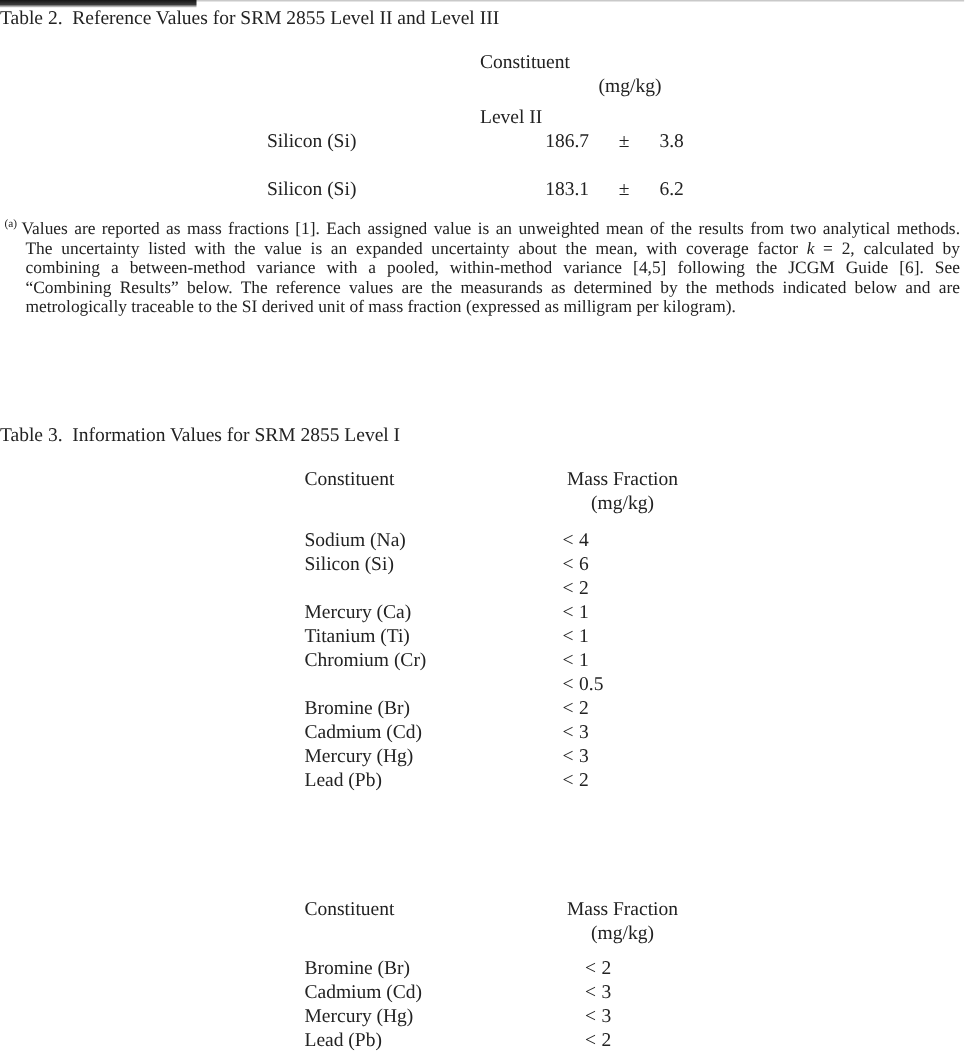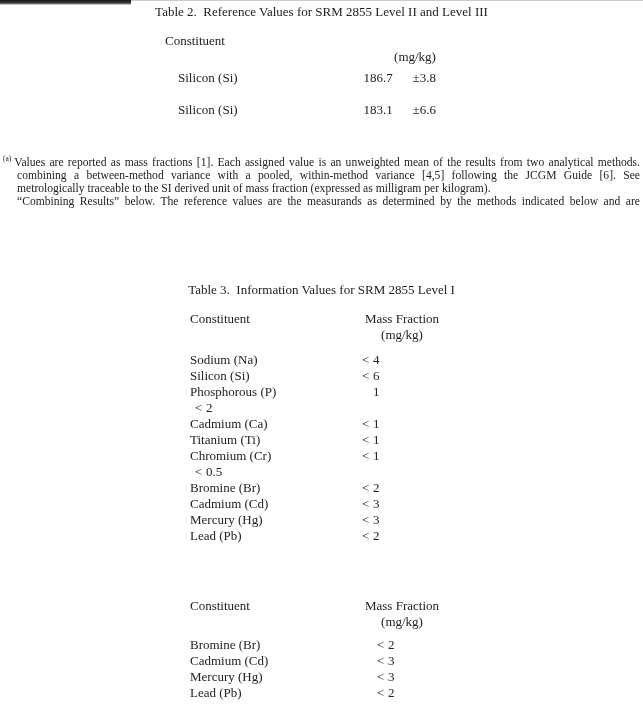--- a/index.html
+++ b/index.html
@@ -16,47 +16,47 @@
   .top-line {
     position: absolute; top: 0; left: 0; width: 643px; height: 1px;
     background: #c9c9c9;
   }
   .top-bar {
     position: absolute; top: 0; left: 0; width: 131px; height: 5px;
     background: linear-gradient(to bottom, #151515 0px, #3a3a3a 3px, #9a9a9a 4px, #e2e2e2 5px);
   }
   .title {
     position: absolute; left: 0; width: 100%;
-    text-align: center; font-size: 13px; white-space: pre-wrap;
+    text-align: left; font-size: 13px; white-space: pre-wrap;
   }
   .t2-title { top: 4px; }
   .t3-title { top: 282px; }
   .t4-title { top: 565px; }
 
-  .row { display: flex; }
+  .row { display: flex; justify-content: flex-end; }
 
   
   .t2 {
     position: absolute; top: 33px; left: 165px;
     font-size: 13px; line-height: 16px; width: 330px;
   }
   .t2 .c1 { width: 175px; }
   .t2 .c2 { width: 150px; text-align: center; }
   .t2 .c2v { width: 150px; display: flex; padding-left: 15px; box-sizing: border-box; }
   .t2 .num1 { width: 37px; }
   .t2 .pm   { margin-left: 12px; }
-  .t2 .num2 { margin-left: 0; }
+  .t2 .num2 { margin-left: 20px; }
   .t2 .group1 { margin-top: 5px; }
   .t2 .group2 { margin-top: 16px; }
   .indent { padding-left: 13px; }
   sup.hdr-sup { font-size: 8.5px; vertical-align: super; line-height: 0; }
 
   
   .footnote {
-    position: absolute; top: 152px; left: 3px; width: 637px;
+    position: absolute; top: 142px; left: 3px; width: 637px;
     font-size: 11.6px; line-height: 13px;
   }
   .fn-line { text-align: justify; text-align-last: justify; }
   .fn-line.fn-last { text-align: left; text-align-last: left; }
   .fn-ind { padding-left: 14px; }
   .fn-marker { font-size: 7.5px; vertical-align: super; margin-right: 3px; }
   .fn-k { font-style: italic; }
 
   
   .t3, .t4 {
@@ -87,46 +87,50 @@
     <div class="row">
       <div class="c1">Constituent</div>
     </div>
     <div class="row">
       <div class="c1"></div>
       <div class="c2">(mg/kg)</div>
     </div>
 
     <div class="group1">
       <div class="row">
+        <div class="c1">Level II</div>
+      </div>
+      <div class="row">
         <div class="c1 indent">Silicon (Si)</div>
         <div class="c2v">
           <span class="num1">186.7</span>
           <span class="pm">±</span>
           <span class="num2">3.8</span>
         </div>
       </div>
     </div>
 
     <div class="group2">
       <div class="row">
         <div class="c1 indent">Silicon (Si)</div>
         <div class="c2v">
           <span class="num1">183.1</span>
           <span class="pm">±</span>
-          <span class="num2">6.6</span>
+          <span class="num2">6.2</span>
         </div>
       </div>
     </div>
   </div>
 
   <div class="footnote">
     <div class="fn-line"><span class="fn-marker">(a)</span><span>Values are reported as mass fractions [1].  Each assigned value is an unweighted mean of the results from two analytical methods.</span></div>
+    <div class="fn-line fn-ind"><span>The uncertainty listed with the value is an expanded uncertainty about the mean, with coverage factor </span><span class="fn-k">k</span><span> = 2, calculated by</span></div>
     <div class="fn-line fn-ind">combining a between-method variance with a pooled, within-method variance [4,5] following the JCGM Guide [6].  See</div>
+    <div class="fn-line fn-ind">“Combining Results” below.  The reference values are the measurands as determined by the methods indicated below and are</div>
     <div class="fn-line fn-last fn-ind">metrologically traceable to the SI derived unit of mass fraction (expressed as milligram per kilogram).</div>
-    <div class="fn-line fn-ind">“Combining Results” below.  The reference values are the measurands as determined by the methods indicated below and are</div>
   </div>
 
   <div class="title t3-title">Table 3.  Information Values for SRM 2855 Level I</div>
 
   <div class="t3">
     <div class="row">
       <div class="c1">Constituent</div>
       <div class="c2h">Mass Fraction</div>
     </div>
     <div class="row">
@@ -136,28 +140,24 @@
     <div class="tbody">
       <div class="row">
           <div class="c1">Sodium (Na)</div>
           <div class="c2v"><span class="lt">&lt;</span><span>4</span></div>
         </div>
       <div class="row">
           <div class="c1">Silicon (Si)</div>
           <div class="c2v"><span class="lt">&lt;</span><span>6</span></div>
         </div>
       <div class="row">
-          <div class="c1">Phosphorous (P)</div>
-          <div class="c2v"><span class="lt"></span><span>1</span></div>
-        </div>
-      <div class="row">
-          <div class="c2v"><span class="lt">&lt;</span><span>2</span></div>
-        </div>
-      <div class="row">
-          <div class="c1">Cadmium (Ca)</div>
+          <div class="c2v"><span class="lt">&lt;</span><span>2</span></div>
+        </div>
+      <div class="row">
+          <div class="c1">Mercury (Ca)</div>
           <div class="c2v"><span class="lt">&lt;</span><span>1</span></div>
         </div>
       <div class="row">
           <div class="c1">Titanium (Ti)</div>
           <div class="c2v"><span class="lt">&lt;</span><span>1</span></div>
         </div>
       <div class="row">
           <div class="c1">Chromium (Cr)</div>
           <div class="c2v"><span class="lt">&lt;</span><span>1</span></div>
         </div>

